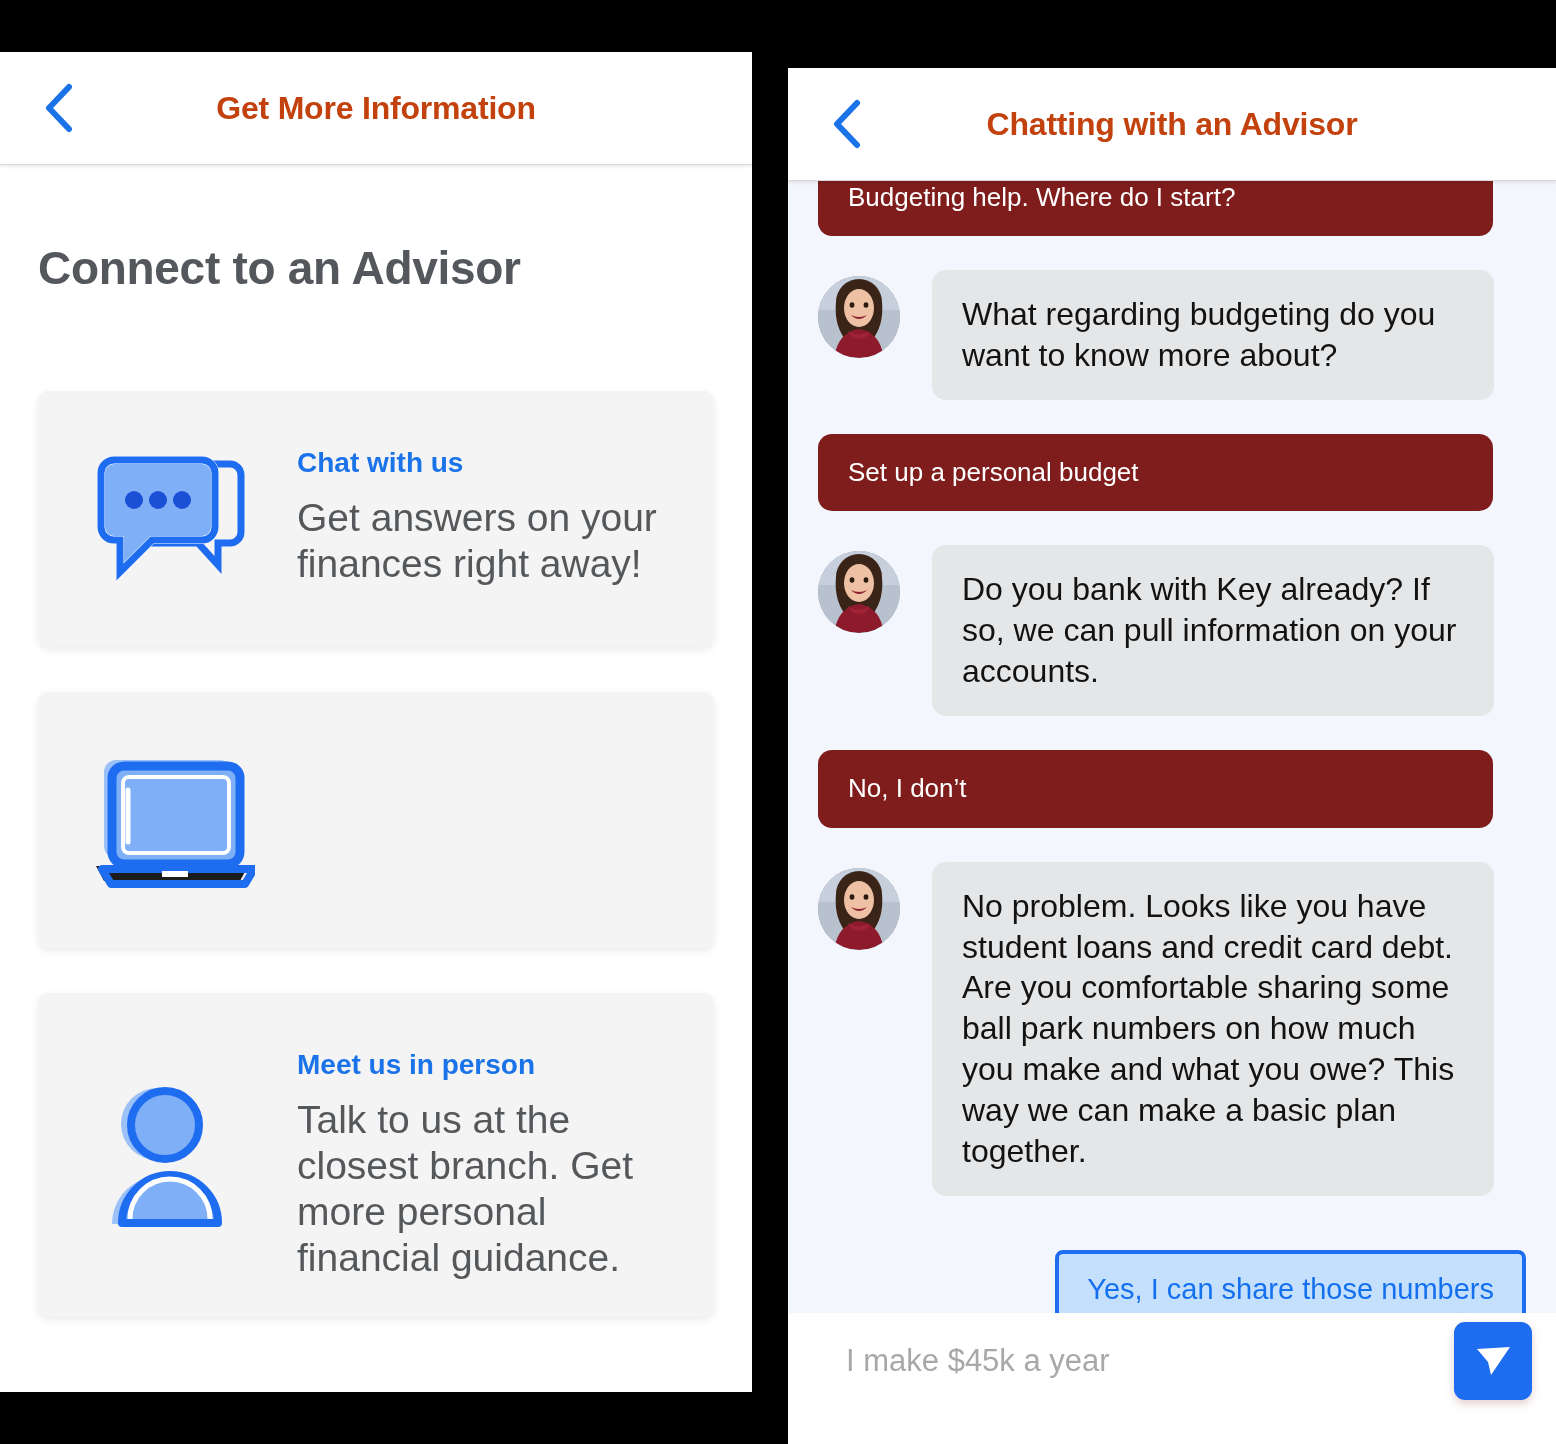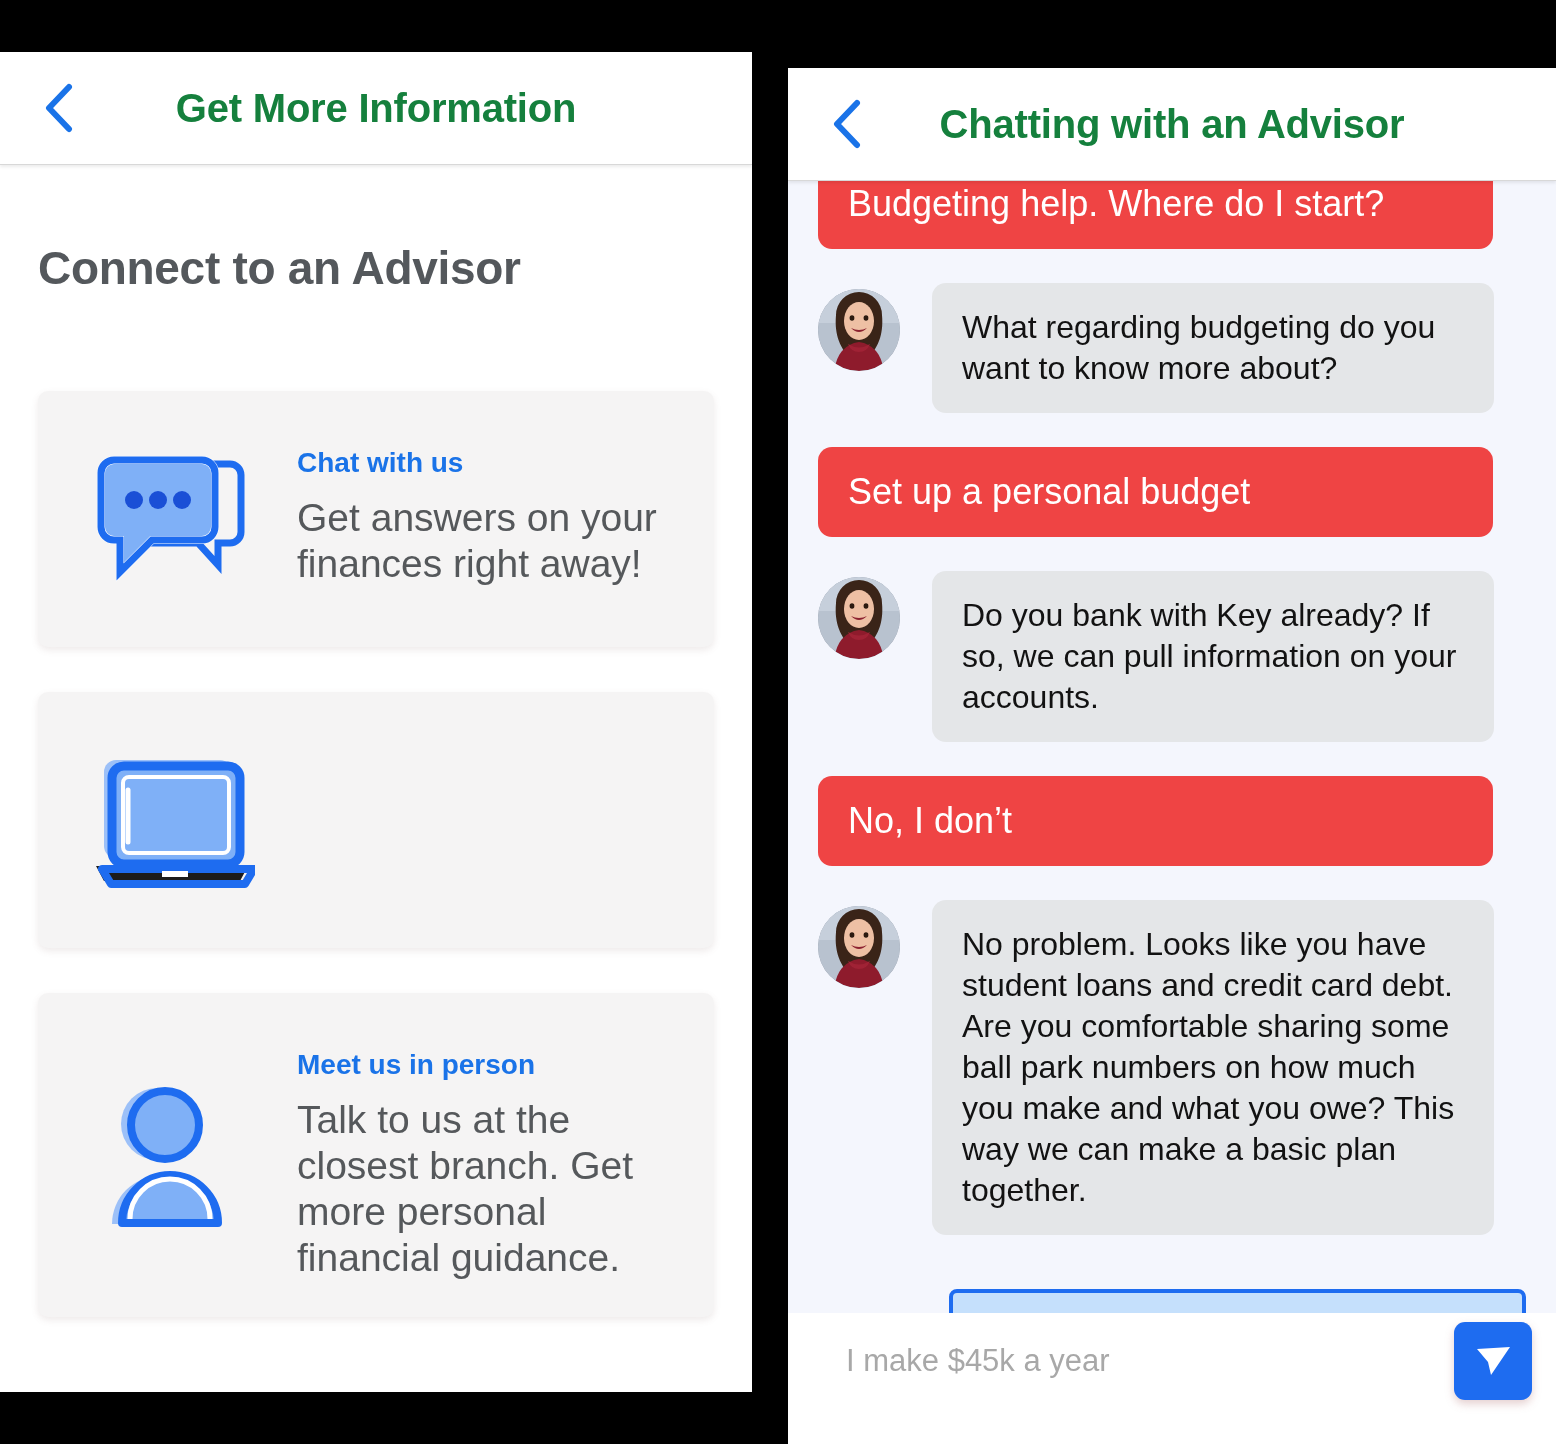--- a/index.html
+++ b/index.html
@@ -40,23 +40,23 @@
   .nav-back {
     position: absolute;
     left: 36px; top: 50%;
     transform: translateY(-50%);
     width: 44px; height: 50px;
     display: flex; align-items: center; justify-content: center;
     cursor: pointer;
   }
   .nav-back svg { display: block; }
   .nav-title {
-    font-size: 40px;
+    font-size: 32px;
     font-weight: bold;
-    color: #15803d;
+    color: #c2410c;
     letter-spacing: -0.2px;
   }
 
   
   .left-body {
     padding: 0 38px;
     background: #ffffff;
     height: calc(100% - 113px);
   }
   .page-heading {
@@ -111,24 +111,24 @@
     overflow: hidden;
     padding: 0 30px;
   }
   .msg-row {
     display: flex;
     align-items: flex-start;
   }
   .msg-row.user { justify-content: flex-start; }
 
   .bubble-user {
-    background: #ef4444;
+    background: #7f1d1d;
     color: #ffffff;
     border-radius: 14px;
-    font-size: 36px;
+    font-size: 26px;
     line-height: 1.28;
     padding: 22px 30px;
     width: 100%;
     max-width: 675px;
   }
   .bubble-user.clipped {
     border-radius: 0 0 14px 14px;
     padding-top: 0;
     margin-top: 0;
   }
@@ -385,20 +385,21 @@
               <path d="M33 39 q8 8 16 0 q-8 4 -16 0 Z" fill="#8c2230"></path>
               <path d="M16 82 q4 -26 25 -29 q21 3 25 29 Z" fill="#8e1b2c"></path>
               <path d="M30 55 q11 7 22 0 q-3 8 -11 8 q-8 0 -11 -8 Z" fill="#a02235"></path>
             </g>
           </svg>
         </div>
         <div class="bubble-advisor">No problem. Looks like you have student loans and credit card debt. Are you comfortable sharing some ball park numbers on how much you make and what you owe? This way we can make a basic plan together.</div>
       </div>
 
       <div class="quick-replies">
+        <div class="qr-btn">Yes, I can share those numbers</div>
         <div class="qr-btn">I would rather not share that information</div>
       </div>
     </div>
 
     <div class="input-bar">
       <div class="input-placeholder">I make $45k a year</div>
       <div class="send-btn">
         <span>
           <svg width="46" height="46" viewBox="0 0 46 46">
             <path d="M7 13 L40 11 L21 39 L18 26 Z" fill="#ffffff"></path>

